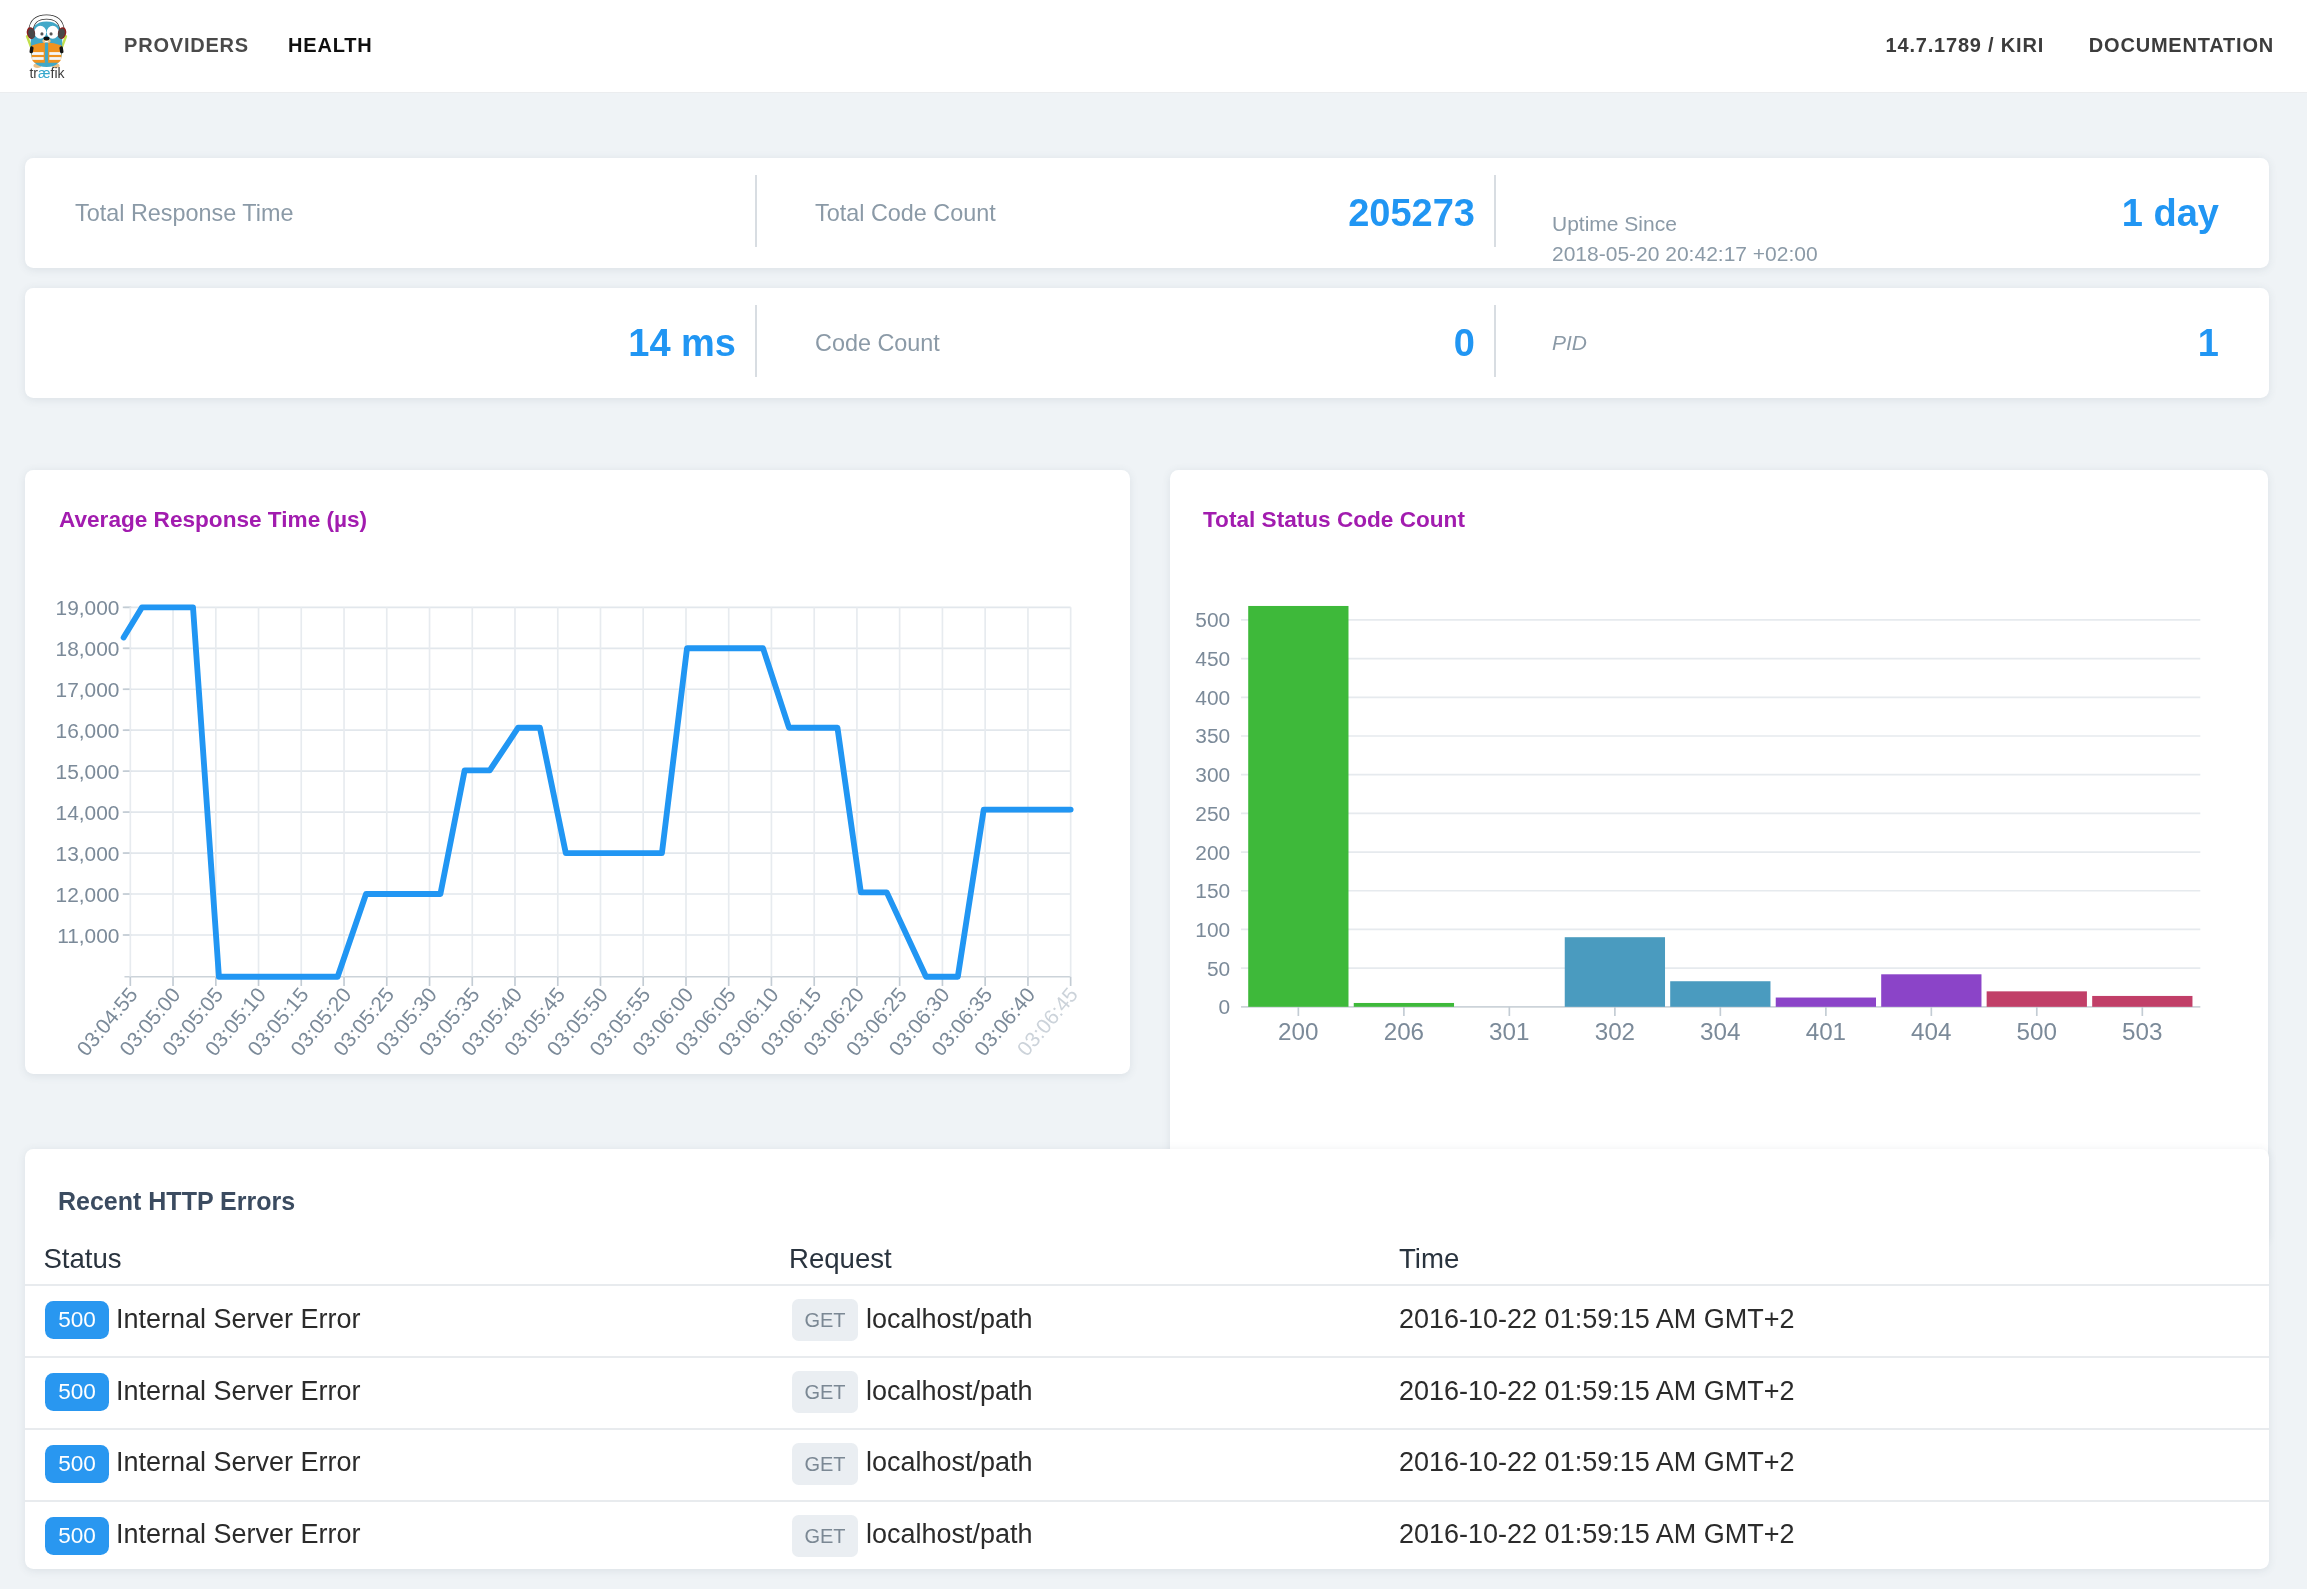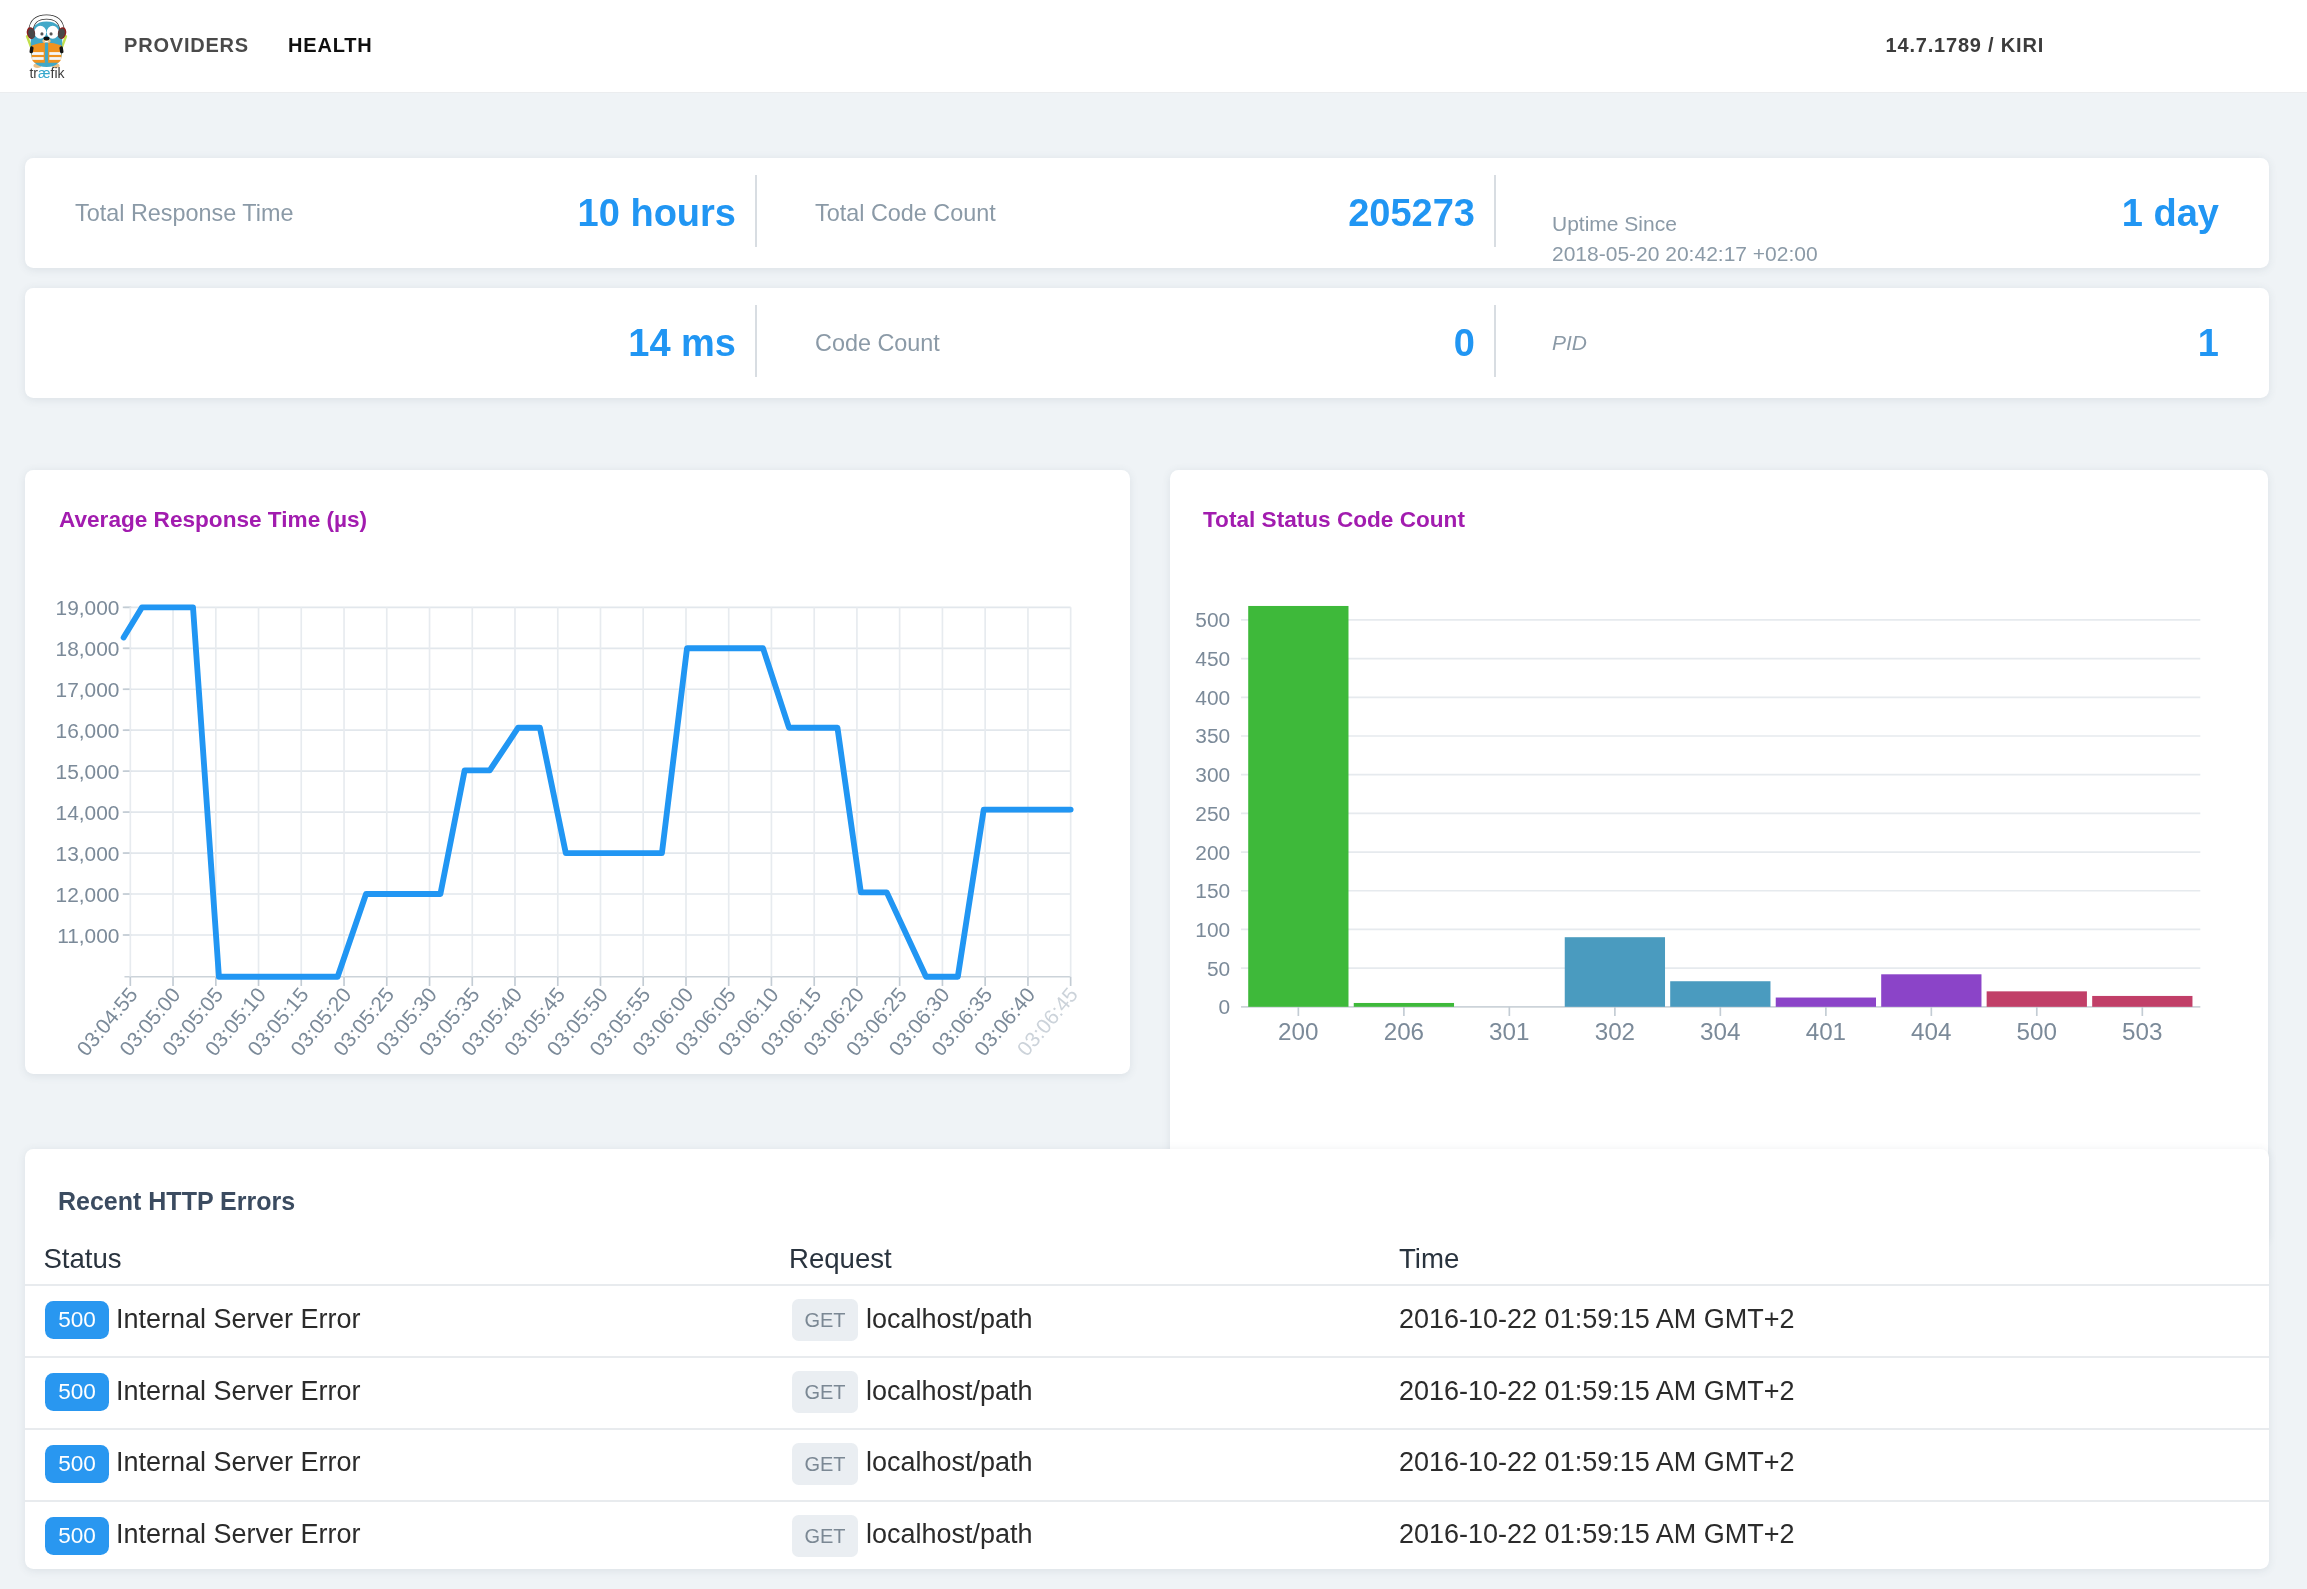--- a/index.html
+++ b/index.html
@@ -55,27 +55,27 @@
 <g transform="rotate(14 44.8 24)">
 <ellipse cx="44.8" cy="24" rx="5" ry="7.2" fill="#8c1d1d"></ellipse>
 <ellipse cx="44.2" cy="24.6" rx="4" ry="6.2" fill="#484848"></ellipse>
 </g>
 </g>
 </svg></div>
   <div style="position:absolute;left:22px;top:65px;width:50px;text-align:center;font-size:14px;color:#3b3b3b;">tr<span style="color:#35a6cb;">æ</span>fik</div>
   <div class="item" style="left:124px;color:#4a4a4a;">PROVIDERS</div>
   <div class="item" style="left:288px;color:#0f0f0f;">HEALTH</div>
   <div class="item" style="right:263px;color:#3c3c3c;">14.7.1789 / KIRI</div>
+  <div class="item" style="right:33px;color:#3c3c3c;">DOCUMENTATION</div>
 </div>
 
 <div class="card" style="left:25px;top:158px;width:2244px;height:110px;">
 <div style="position:absolute;left:730px;top:16.7px;width:1.7px;height:72px;background:#d8dde2;"></div>
 <div style="position:absolute;left:1469px;top:16.7px;width:1.7px;height:72px;background:#d8dde2;"></div>
 <div class="slab" style="left:50px;top:0;height:110px;line-height:110px;">Total Response Time</div>
-<div class="sval" style="right:1533px;top:0;height:110px;line-height:110px;">10 hours</div>
 <div class="slab" style="left:790px;top:0;height:110px;line-height:110px;">Total Code Count</div>
 <div class="sval" style="right:794px;top:0;height:110px;line-height:110px;">205273</div>
 <div class="slab sm" style="left:1527px;top:27px;margin-top:24px;">Uptime Since<br>2018-05-20 20:42:17 +02:00</div>
 <div class="sval" style="right:50px;top:0;height:110px;line-height:110px;">1 day</div>
 </div>
 
 <div class="card" style="left:25px;top:288px;width:2244px;height:110px;">
 <div style="position:absolute;left:730px;top:16.7px;width:1.7px;height:72px;background:#d8dde2;"></div>
 <div style="position:absolute;left:1469px;top:16.7px;width:1.7px;height:72px;background:#d8dde2;"></div>
 <div class="sval" style="right:1533px;top:0;height:110px;line-height:110px;">14 ms</div>

